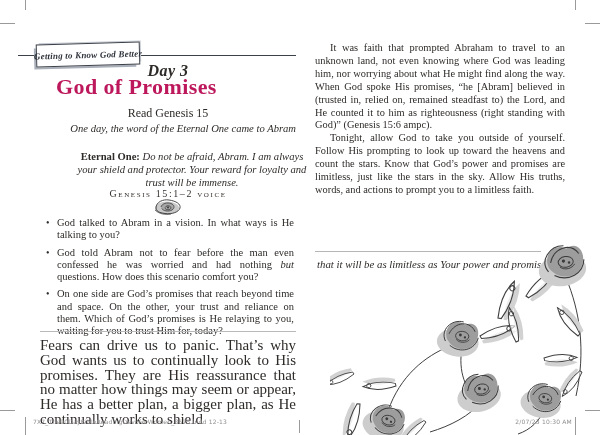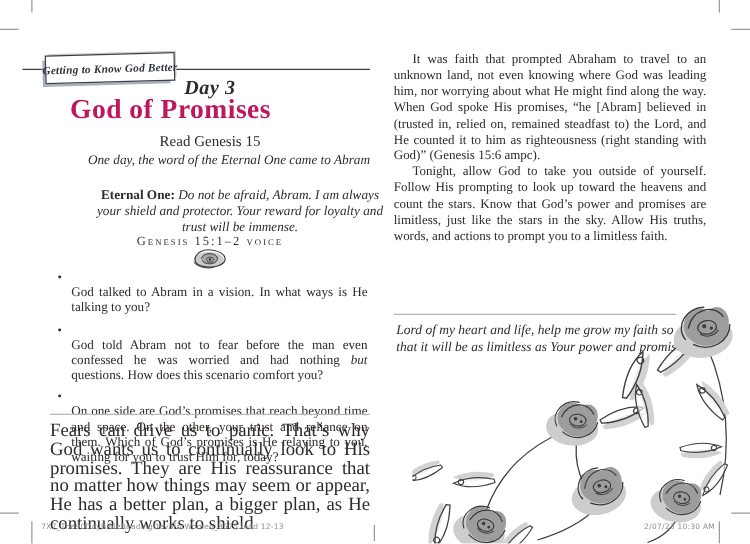--- a/index.html
+++ b/index.html
@@ -30,21 +30,21 @@
   .quote{position:absolute;left:13px;top:150px;width:230px;text-align:center;
     font-size:10.6px;line-height:13px;margin-left:24px;}
   .quote .speaker{font-weight:700;font-style:normal;}
   .quote .qtext{font-style:italic;}
   .reference{position:absolute;left:0;top:188px;width:256px;text-align:center;
     font-variant:small-caps;font-size:10px;letter-spacing:1.6px;color:#35302d;}
   .ornament{position:absolute;left:0;top:198px;width:256px;text-align:center;}
   .questions{position:absolute;left:6px;top:217px;width:248px;}
   .q-item{display:flex;margin-bottom:5px;font-size:10.5px;line-height:12.3px;}
   .q-bullet{width:11px;flex:0 0 11px;font-size:10px;}
-  .q-text{flex:1;text-align:justify;margin-top:12px;}
+  .q-text{flex:1;text-align:justify;}
   .lp-rule{position:absolute;left:0;top:331px;width:256px;height:1px;background:#b9b9b9;}
   .lp-body{position:absolute;left:0;top:338px;width:256px;
     font-size:15px;line-height:14.8px;text-align:justify;}
   
   .rp{position:absolute;left:315px;top:0;width:250px;}
   .rp-paras{position:absolute;left:0;top:42px;width:250px;
     font-size:10.4px;line-height:12.9px;}
   .rp-paras p{margin:0;text-align:justify;}
   .rp-paras p.indent{text-indent:15px;}
   .rp-rule{position:absolute;left:0;top:251px;width:226px;height:1px;background:#b5b5b5;}
@@ -120,21 +120,20 @@
     <div class="lp-body">Fears can drive us to panic. That’s why God wants us to continually look to His promises. They are His reassurance that no matter how things may seem or appear, He has a better plan, a bigger plan, as He continually works to shield</div>
   </div>
 
   <div class="rp">
     <div class="rp-paras">
         <p class="indent">It was faith that prompted Abraham to travel to an unknown land, not even knowing where God was leading him, nor worrying about what He might find along the way. When God spoke His promises, “he [Abram] believed in (trusted in, relied on, remained steadfast to) the Lord, and He counted it to him as righteousness (right standing with God)” (Genesis 15:6 ampc).</p>
         <p class="indent">Tonight, allow God to take you outside of yourself. Follow His prompting to look up toward the heavens and count the stars. Know that God’s power and promises are limitless, just like the stars in the sky. Allow His truths, words, and actions to prompt you to a limitless faith.</p>
       </div>
     <div class="rp-rule"></div>
     <div class="prayer">
-      <div>Lord of my heart and life, help me grow my faith so</div>
       <div>that it will be as limitless as Your power and promises.</div>
     </div>
   </div>
 
   <div class="flowers">
     <svg width="270" height="209" viewBox="0 0 270 209" aria-hidden="true">
       <defs>
         <g id="leaf">
           <path d="M0,0 Q14,-16 30,-18 Q20,-4 2,2 Z" fill="#d2d2d2" stroke="none" transform="translate(3,4)"></path>
           <path d="M0,0 Q14,-16 30,-18 Q20,-4 2,2 Z" fill="#ffffff" fill-opacity="0.6" stroke="#3f3f3f" stroke-width="1"></path>

